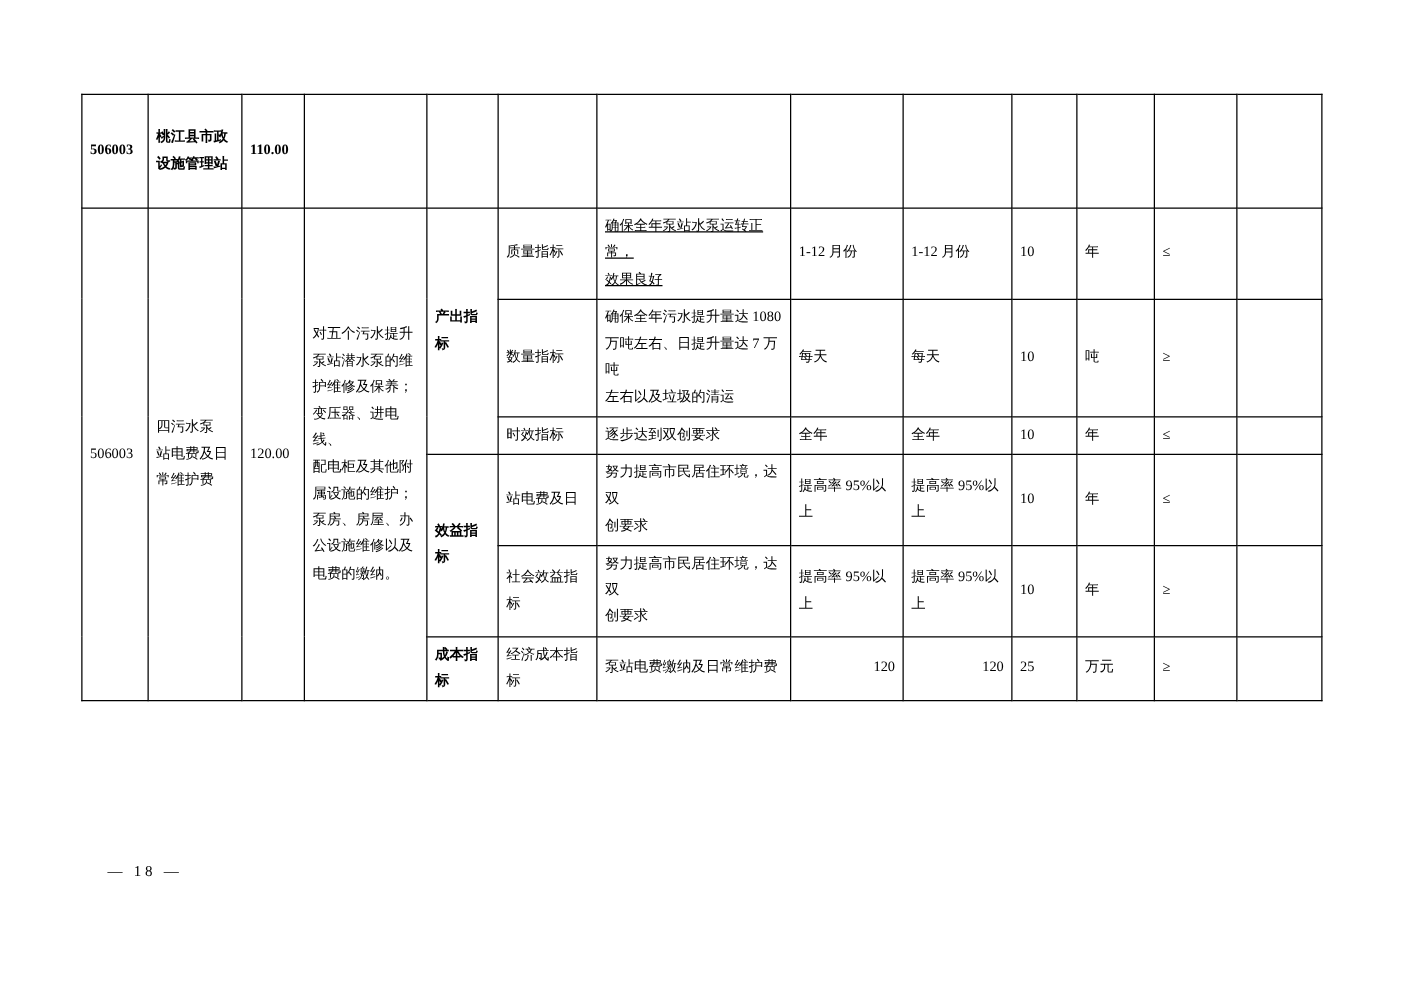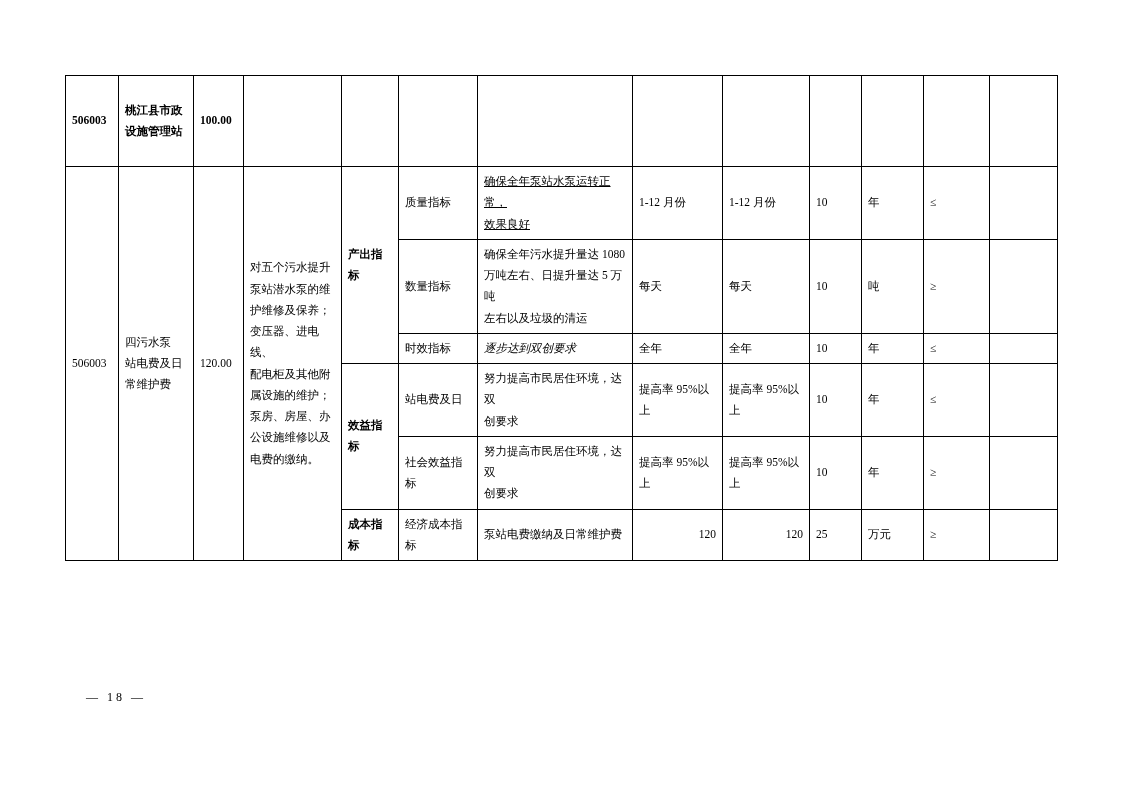--- a/index.html
+++ b/index.html
@@ -89,21 +89,21 @@
       <col class="c-measure">
       <col class="c-symbol">
       <col class="c-last">
     </colgroup>
     <tbody>
 
       <tr class="row-head">
         <td class="c-center bold">506003</td>
         <td class="c-left bold vert-pad" style="white-space: pre-line;">桃江县市政
 设施管理站</td>
-        <td class="c-center bold">100.00</td>
+        <td class="c-center bold">110.00</td>
         <td></td>
         <td></td>
         <td></td>
         <td></td>
         <td></td>
         <td></td>
         <td></td>
         <td></td>
         <td></td>
         <td></td>
@@ -133,33 +133,33 @@
         <td class="c-left">1-12 月份</td>
         <td class="c-left">10</td>
         <td class="c-left">年</td>
         <td class="c-left">≤</td>
         <td></td>
       </tr>
 
       <tr>
         <td class="c-left">数量指标</td>
         <td class="c-left" style="white-space: pre-line;">确保全年污水提升量达 1080
-万吨左右、日提升量达 5 万吨
+万吨左右、日提升量达 7 万吨
 左右以及垃圾的清运</td>
         <td class="c-left">每天</td>
         <td class="c-left">每天</td>
         <td class="c-left">10</td>
         <td class="c-left">吨</td>
         <td class="c-left">≥</td>
         <td></td>
       </tr>
 
       <tr>
         <td class="c-left">时效指标</td>
-        <td class="c-left" style="white-space: pre-line; font-style: italic;">逐步达到双创要求</td>
+        <td class="c-left" style="white-space: pre-line;">逐步达到双创要求</td>
         <td class="c-left">全年</td>
         <td class="c-left">全年</td>
         <td class="c-left">10</td>
         <td class="c-left">年</td>
         <td class="c-left">≤</td>
         <td></td>
       </tr>
 
       <tr>
         <td rowspan="2" class="c-center bold">效益指标</td>

